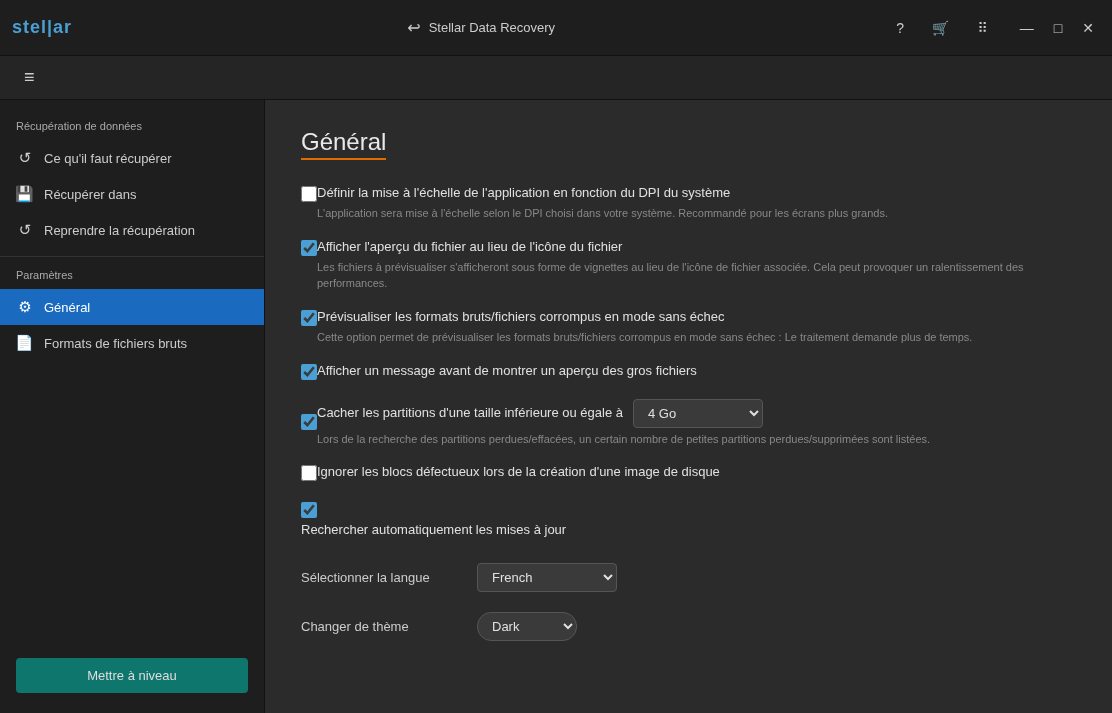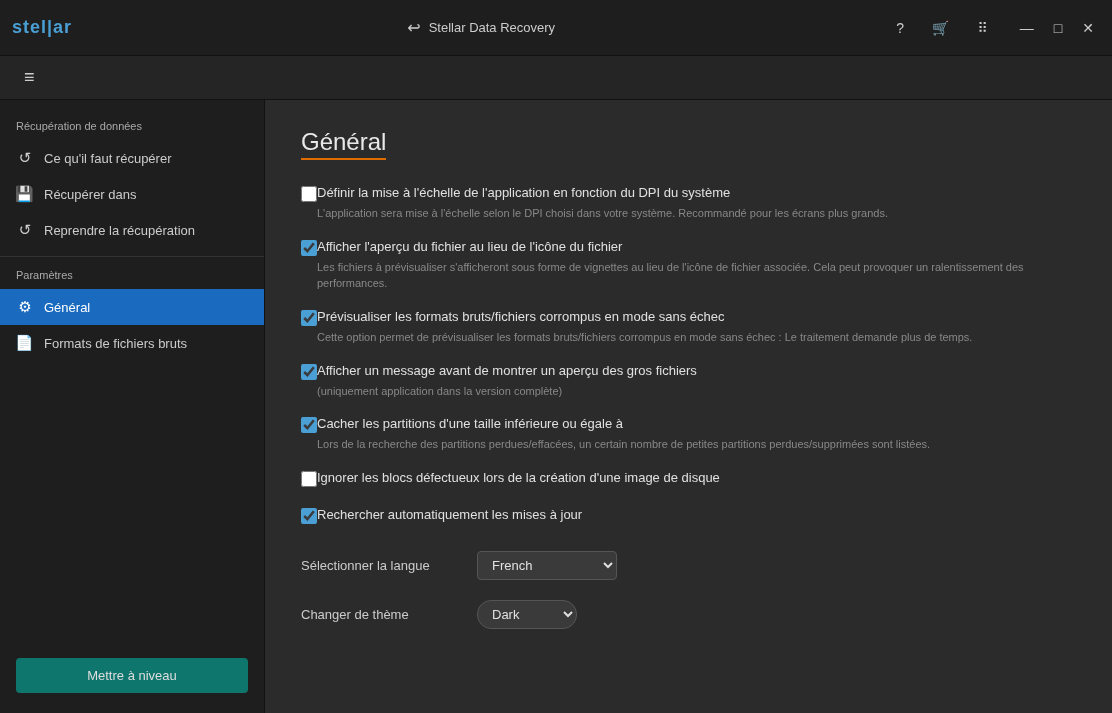--- a/index.html
+++ b/index.html
@@ -166,21 +166,21 @@
       padding-bottom: 2px;
     }
 
     
     .setting-row {
       display: flex;
       align-items: flex-start;
       margin-bottom: 16px;
     }
     .setting-row.with-control {
-      align-items: flex-start;
+      align-items: center;
     }
     .checkbox-wrap {
       margin-top: 2px;
       flex-shrink: 0;
     }
     .checkbox-wrap input[type="checkbox"] {
       width: 16px;
       height: 16px;
       accent-color: #4a9fd4;
       cursor: pointer;
@@ -348,53 +348,59 @@
 
     
     <div class="setting-row">
       <div class="checkbox-wrap">
         <input type="checkbox" checked="" id="chk-preview-large" style="">
       </div>
       <div class="setting-text-block">
         <label class="setting-label" for="chk-preview-large">
           <span>Afficher un message avant de montrer un aperçu des gros fichiers</span>
         </label>
-        <div class="setting-desc">(uniquement application dans la version complète)</div>
       </div>
     </div>
 
     
     <div class="setting-row with-control">
       <div class="checkbox-wrap">
         <input type="checkbox" checked="" id="chk-partition" style="">
       </div>
       <div class="setting-text-block">
         <div class="partition-control">
           <label class="setting-label" for="chk-partition">
             <span>Cacher les partitions d'une taille inférieure ou égale à</span>
           </label>
+          <select class="dropdown-native">
+            <option value="1">1 Go</option>
+            <option value="2">2 Go</option>
+            <option value="4" selected="">4 Go</option>
+            <option value="8">8 Go</option>
+            <option value="16">16 Go</option>
+          </select>
         </div>
         <div class="setting-desc">Lors de la recherche des partitions perdues/effacées, un certain nombre de petites partitions perdues/supprimées sont listées.</div>
       </div>
     </div>
 
     
     <div class="setting-row">
       <div class="checkbox-wrap">
         <input type="checkbox" id="chk-bad-blocks" style="">
       </div>
       <div class="setting-text-block">
         <label class="setting-label" for="chk-bad-blocks">
           <span>Ignorer les blocs défectueux lors de la création d'une image de disque</span>
         </label>
       </div>
     </div>
 
     
-    <div class="setting-row" style="margin-bottom:24px;">
+    <div class="setting-row" style="margin-bottom:24px;flex-direction:column;">
       <div class="checkbox-wrap">
         <input type="checkbox" checked="" id="chk-updates" style="">
       </div>
       <div class="setting-text-block">
         <label class="setting-label" for="chk-updates">
           <span>Rechercher automatiquement les mises à jour</span>
         </label>
       </div>
     </div>
 

